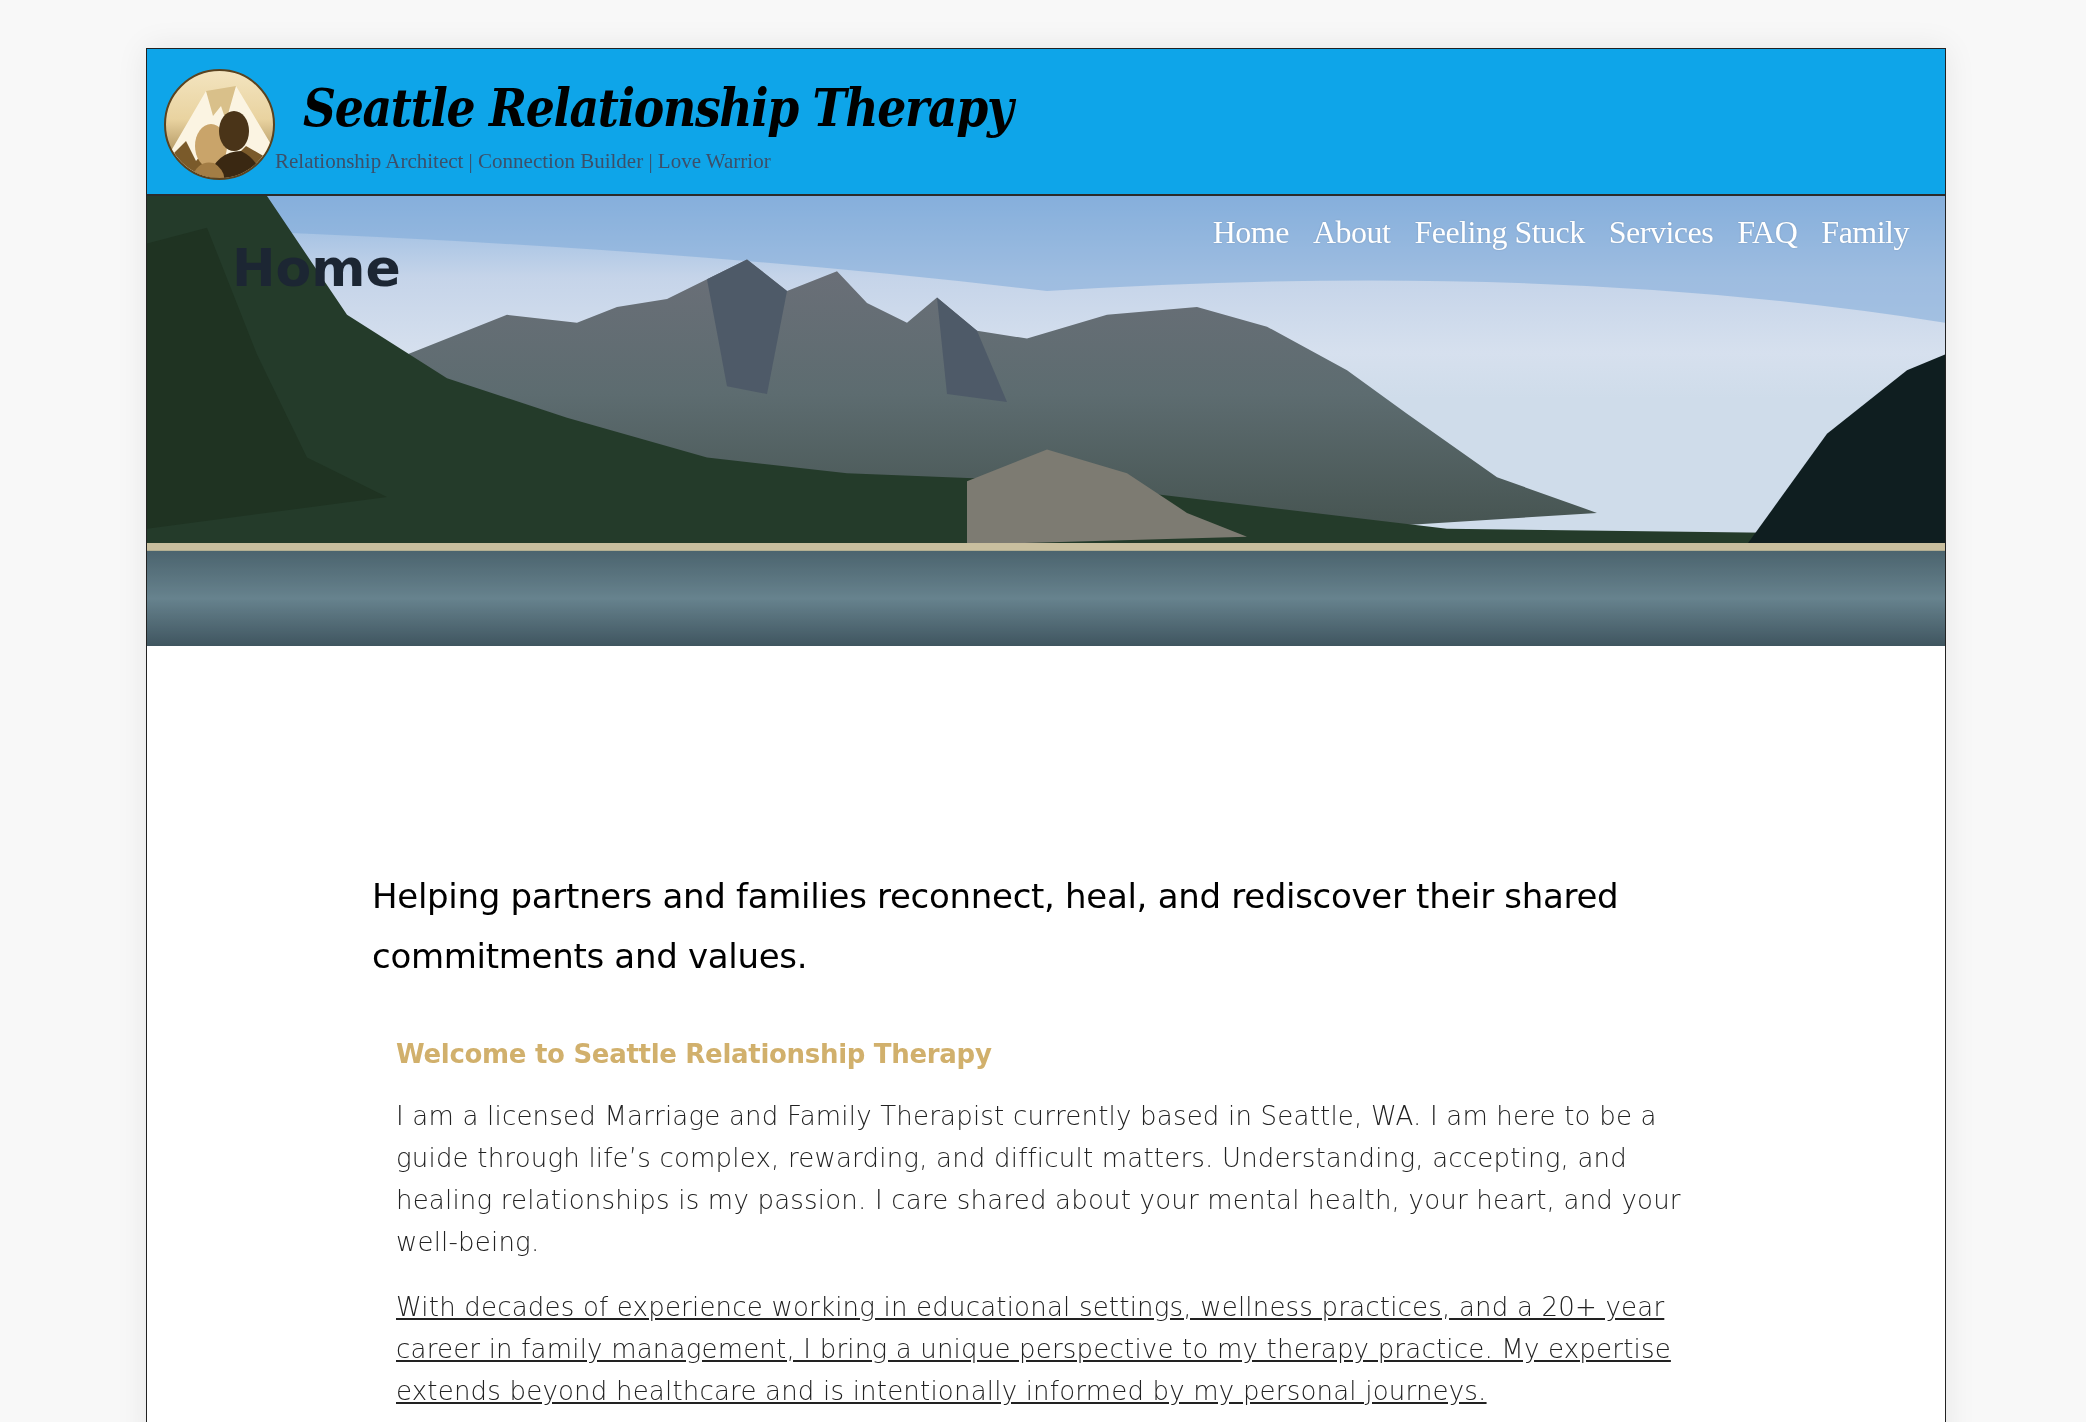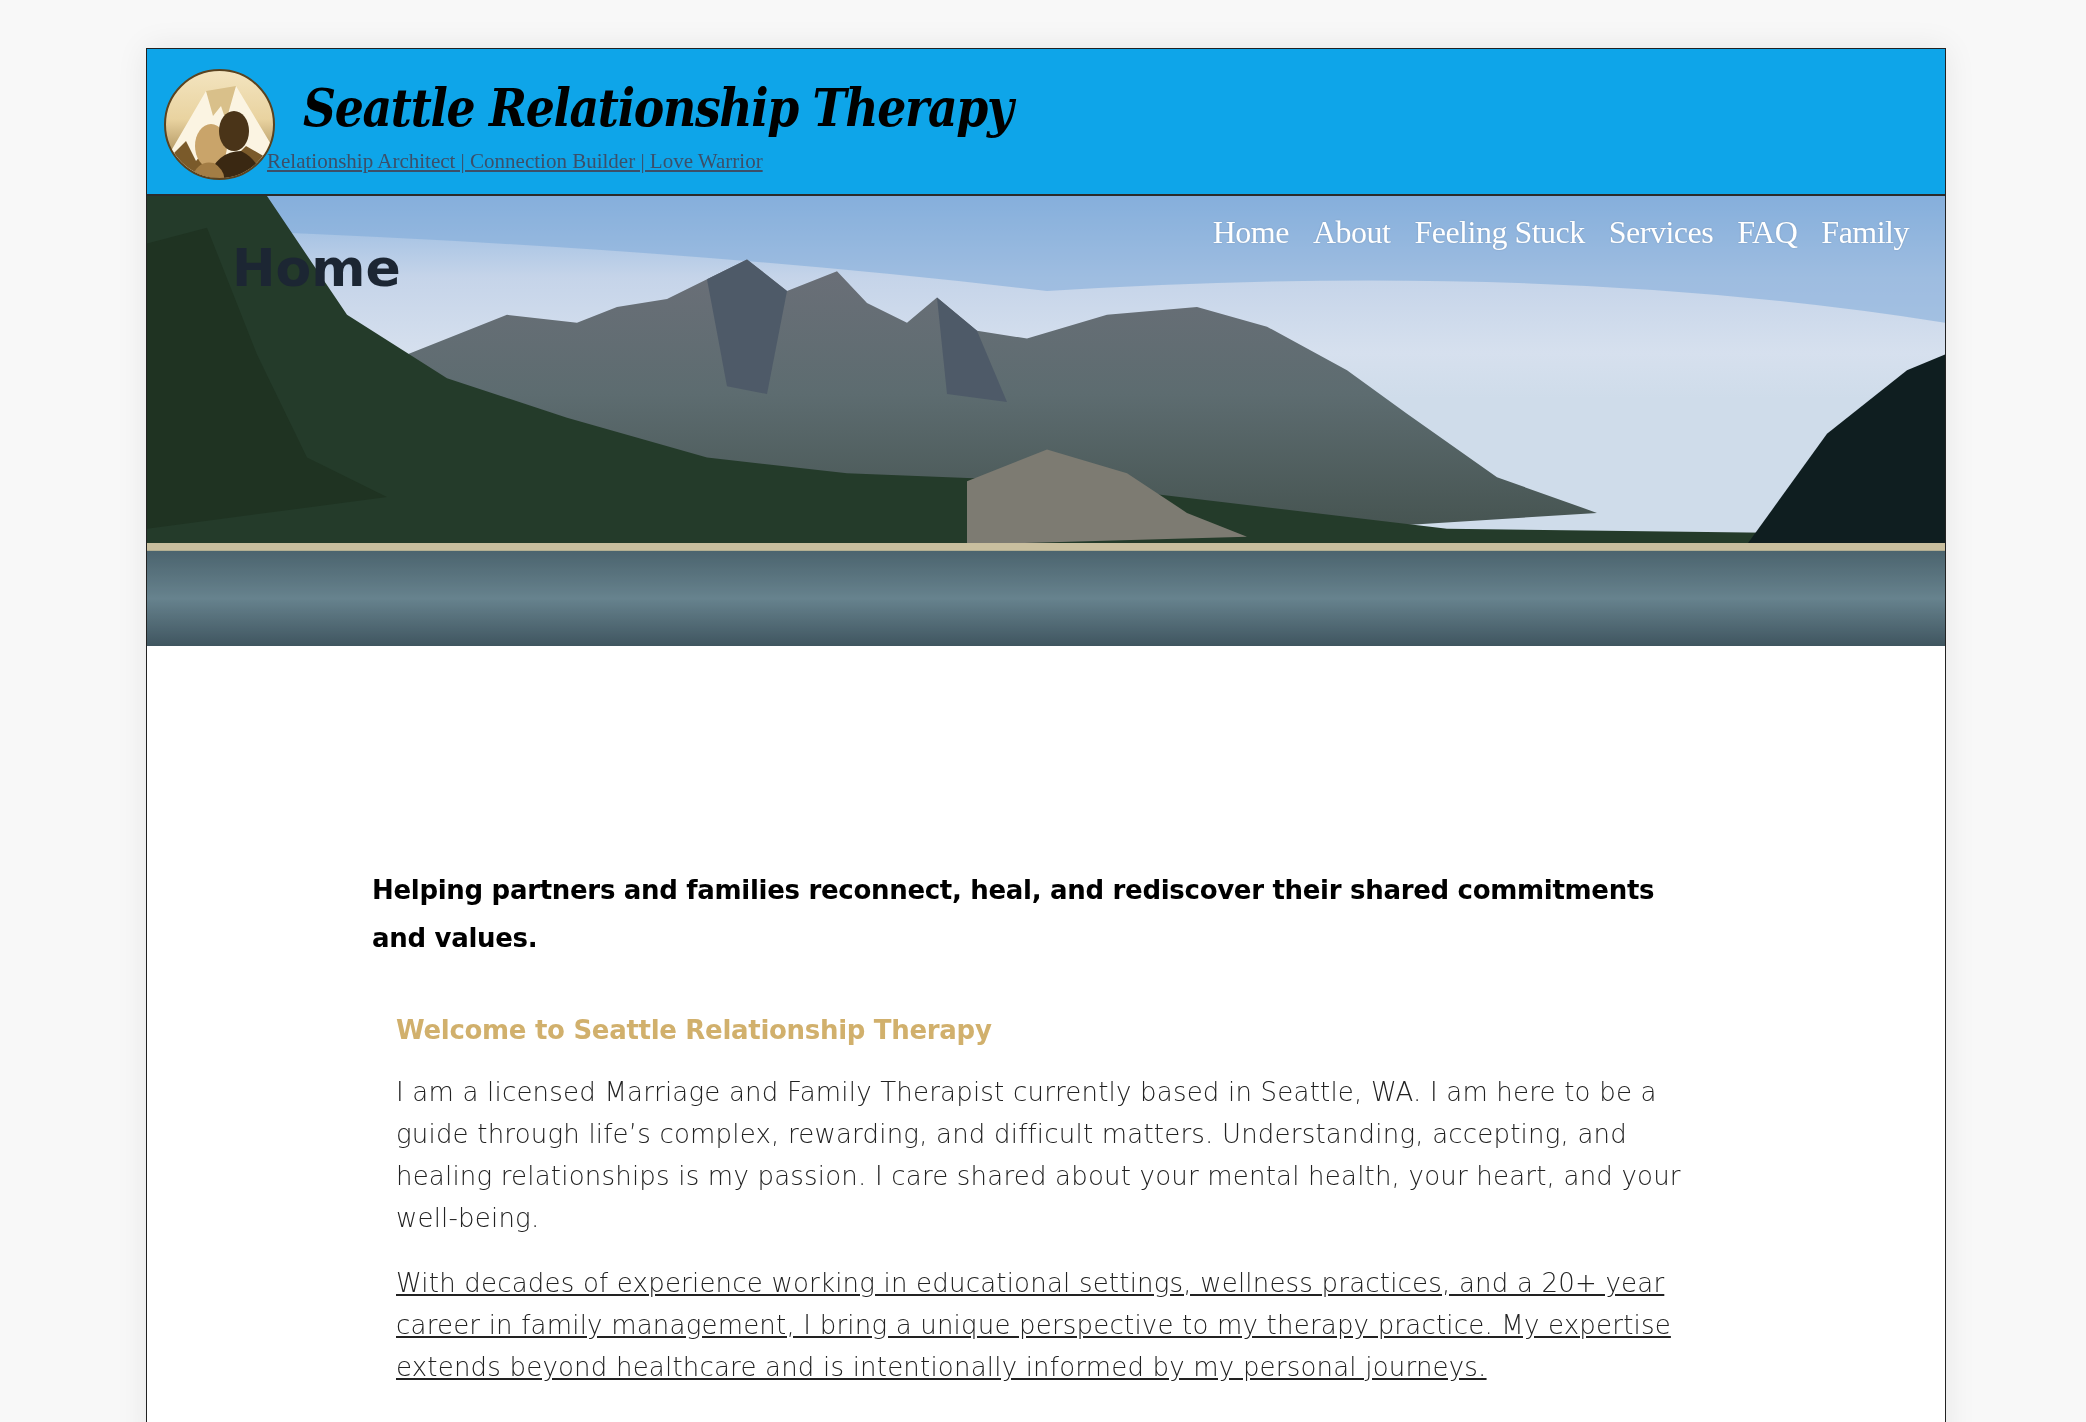--- a/index.html
+++ b/index.html
@@ -1,28 +1,28 @@
 <!DOCTYPE html>
 <html><head>
 <meta charset="utf-8">
 <style>
   html,body{margin:0;padding:0;}
   body{width:2086px;height:1422px;background:#f8f8f8;overflow:hidden;position:relative;font-family:"Liberation Sans",sans-serif;}
   .window{position:absolute;left:146px;top:48px;width:1798px;height:1400px;background:#fff;border:1px solid #222;border-bottom:none;box-shadow:0 0 30px rgba(0,0,0,0.08);overflow:hidden;}
   .header{position:absolute;left:0;top:0;width:100%;height:147px;background:#0ea5e9;border-bottom:2px solid #2b2b2b;box-sizing:border-box;}
   .logo{position:absolute;left:17px;top:20px;width:111px;height:111px;border-radius:50%;overflow:hidden;border:2px solid #5a4320;box-sizing:border-box;background:linear-gradient(#f3e4bf 0%,#e9d3a0 45%,#8a6a35 100%);}
   .site-title{position:absolute;left:156px;top:28px;font-family:"DejaVu Serif",serif;font-style:italic;font-weight:bold;font-size:52px;color:#000;letter-spacing:-1.5px;transform:scaleX(0.88);transform-origin:left center;white-space:nowrap;}
-  .tagline{position:absolute;left:120px;top:100px;font-family:"Liberation Serif",serif;font-size:21px;color:#3c4f69;white-space:nowrap;text-decoration:underline;}
+  .tagline{position:absolute;left:128px;top:100px;font-family:"Liberation Serif",serif;font-size:21px;color:#3c4f69;white-space:nowrap;}
   .hero{position:absolute;left:0;top:147px;width:100%;height:450px;overflow:hidden;background:linear-gradient(180deg,#8fb6e0 0%,#c5d4e9 18%,#d6e0ee 35%,#cfdcea 45%);}
   .hero svg{position:absolute;left:0;top:0;width:100%;height:100%;}
   .page-heading{position:absolute;left:85px;top:42px;font-family:"DejaVu Sans",sans-serif;font-weight:bold;font-size:52px;color:#1c2633;}
   .nav{position:absolute;right:36px;top:18px;display:flex;gap:24px;}
   .nav a{font-family:"Liberation Serif",serif;font-size:32px;color:#fff;text-decoration:none;letter-spacing:-0.5px;text-shadow:0 0 2px rgba(0,0,0,0.15);}
   .content{position:absolute;left:225px;top:762px;width:1340px;}
-  .lead{margin:55px 0 0 0;font-family:"DejaVu Sans",sans-serif;font-weight:bold;font-size:26px;line-height:48px;color:#000;letter-spacing:-0.3px;}
+  .lead{margin:55px 0 0 0;font-family:"DejaVu Sans",sans-serif;font-weight:normal;font-size:34px;line-height:60px;color:#000;letter-spacing:-0.3px;}
   .section{margin-left:24px;}
   .welcome{margin:53px 0 0 0;font-family:"DejaVu Sans",sans-serif;font-weight:bold;font-size:26px;color:#d1b06c;letter-spacing:-0.3px;}
   .para{margin:26px 0 0 0;font-family:"DejaVu Sans",sans-serif;font-size:26px;line-height:42px;color:#222;font-weight:300;letter-spacing:0.2px;}
   .para + .para{margin-top:23px;text-decoration:underline;}
 </style>
 </head>
 <body>
 
 <div class="window">
 

